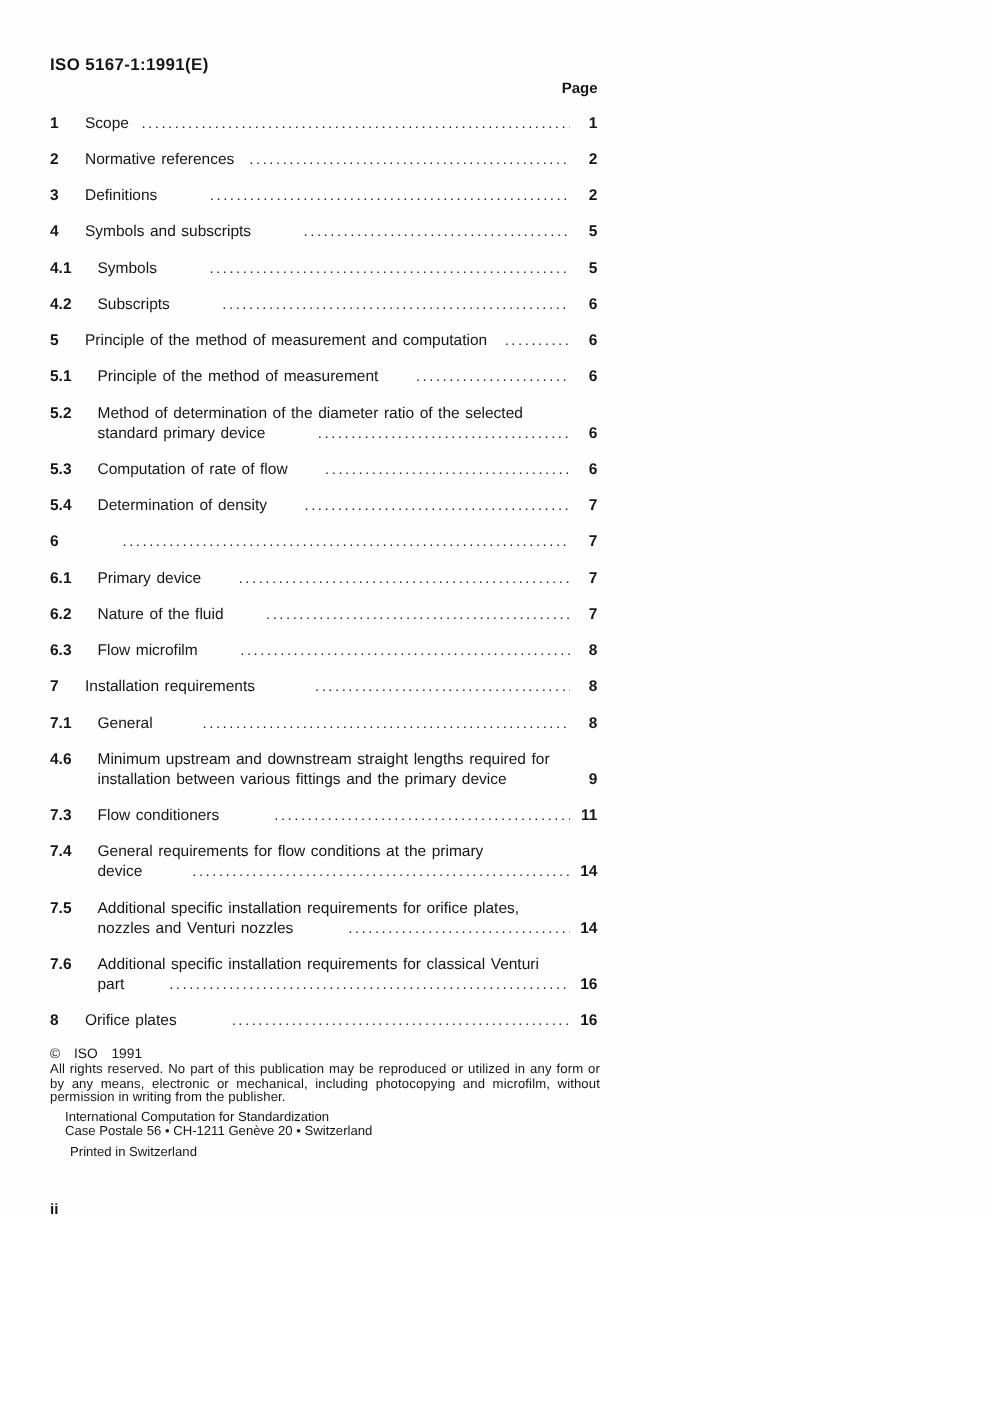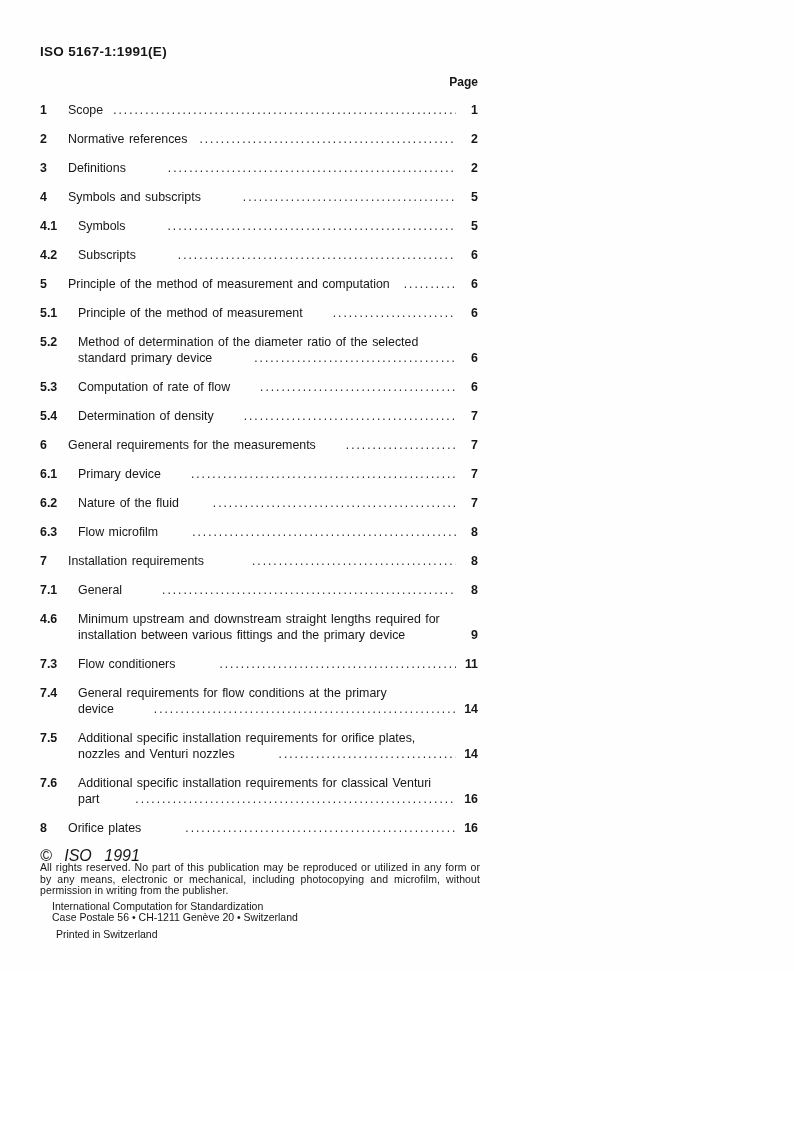--- a/index.html
+++ b/index.html
@@ -26,21 +26,21 @@
     font-weight: bold;
     letter-spacing: 0.3px;
   }
   .contents-title {
     margin-top: 80px;
     font-size: 17px;
     font-weight: bold;
     letter-spacing: 0.2px;
   }
   .page-label {
-    margin-top: 16px;
+    margin-top: 4px;
     text-align: right;
     font-size: 12px;
     font-weight: bold;
   }
   .toc-list {
     margin-top: 13px;
   }
   .toc-row {
     display: flex;
     align-items: flex-start;
@@ -79,24 +79,23 @@
     flex-shrink: 0;
     font-weight: bold;
     min-width: 16px;
     text-align: right;
   }
   .footer-block {
     margin-top: 10px;
     width: 440px;
   }
   .copyright-line {
-    font-size: 16px;
+    font-size: 11px;
     line-height: 13px;
     word-spacing: 8px;
-    font-style: italic;
   }
   .rights-text {
     font-size: 10.5px;
     line-height: 11.5px;
     text-align: justify;
     letter-spacing: 0.1px;
   }
   .org-lines {
     margin-top: 4px;
     margin-left: 12px;
@@ -245,21 +244,20 @@
         <span class="toc-title">Determination of density</span>
         <span class="toc-leader" style="margin-left: 30px;"><span class="dots">....................................................................................................................................................................................</span></span>
         <span class="toc-page">7</span>
       </div>
     </div>
   </div>
         <div class="toc-row">
     <span class="toc-num top">6</span>
     <div class="toc-body">
       <div class="toc-line1">
-        <span class="toc-title">General requirements for the measurements</span>
         <span class="toc-leader" style="margin-left: 30px;"><span class="dots">....................................................................................................................................................................................</span></span>
         <span class="toc-page">7</span>
       </div>
     </div>
   </div>
         <div class="toc-row">
     <span class="toc-num sub">6.1</span>
     <div class="toc-body">
       <div class="toc-line1">
         <span class="toc-title">Primary device</span>

